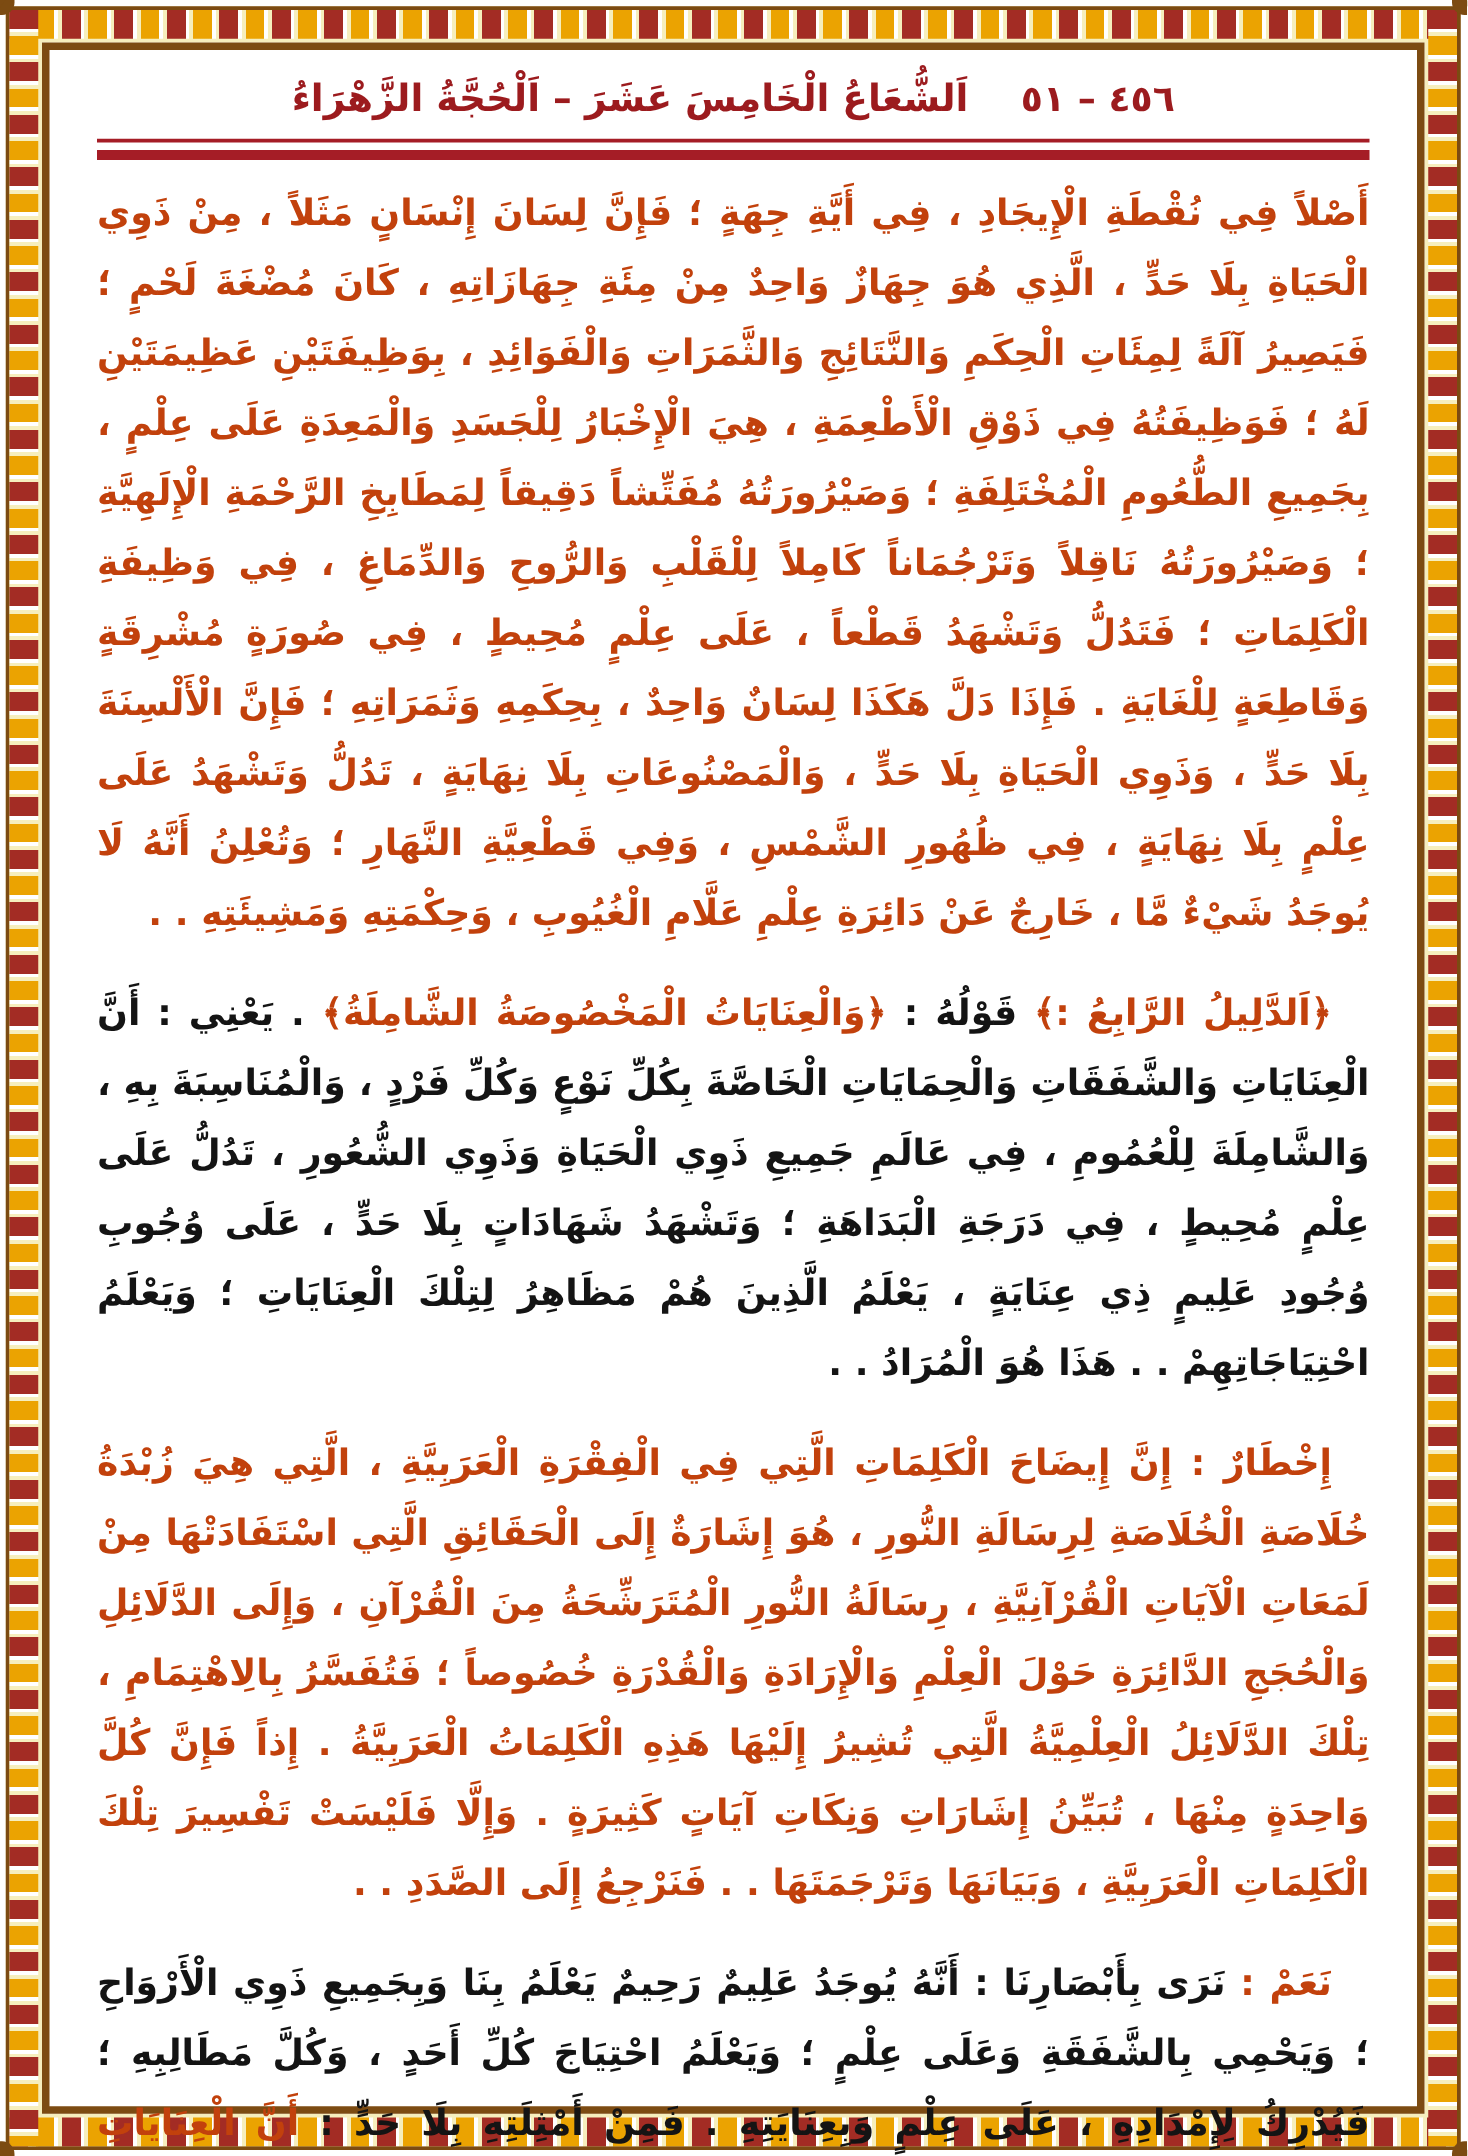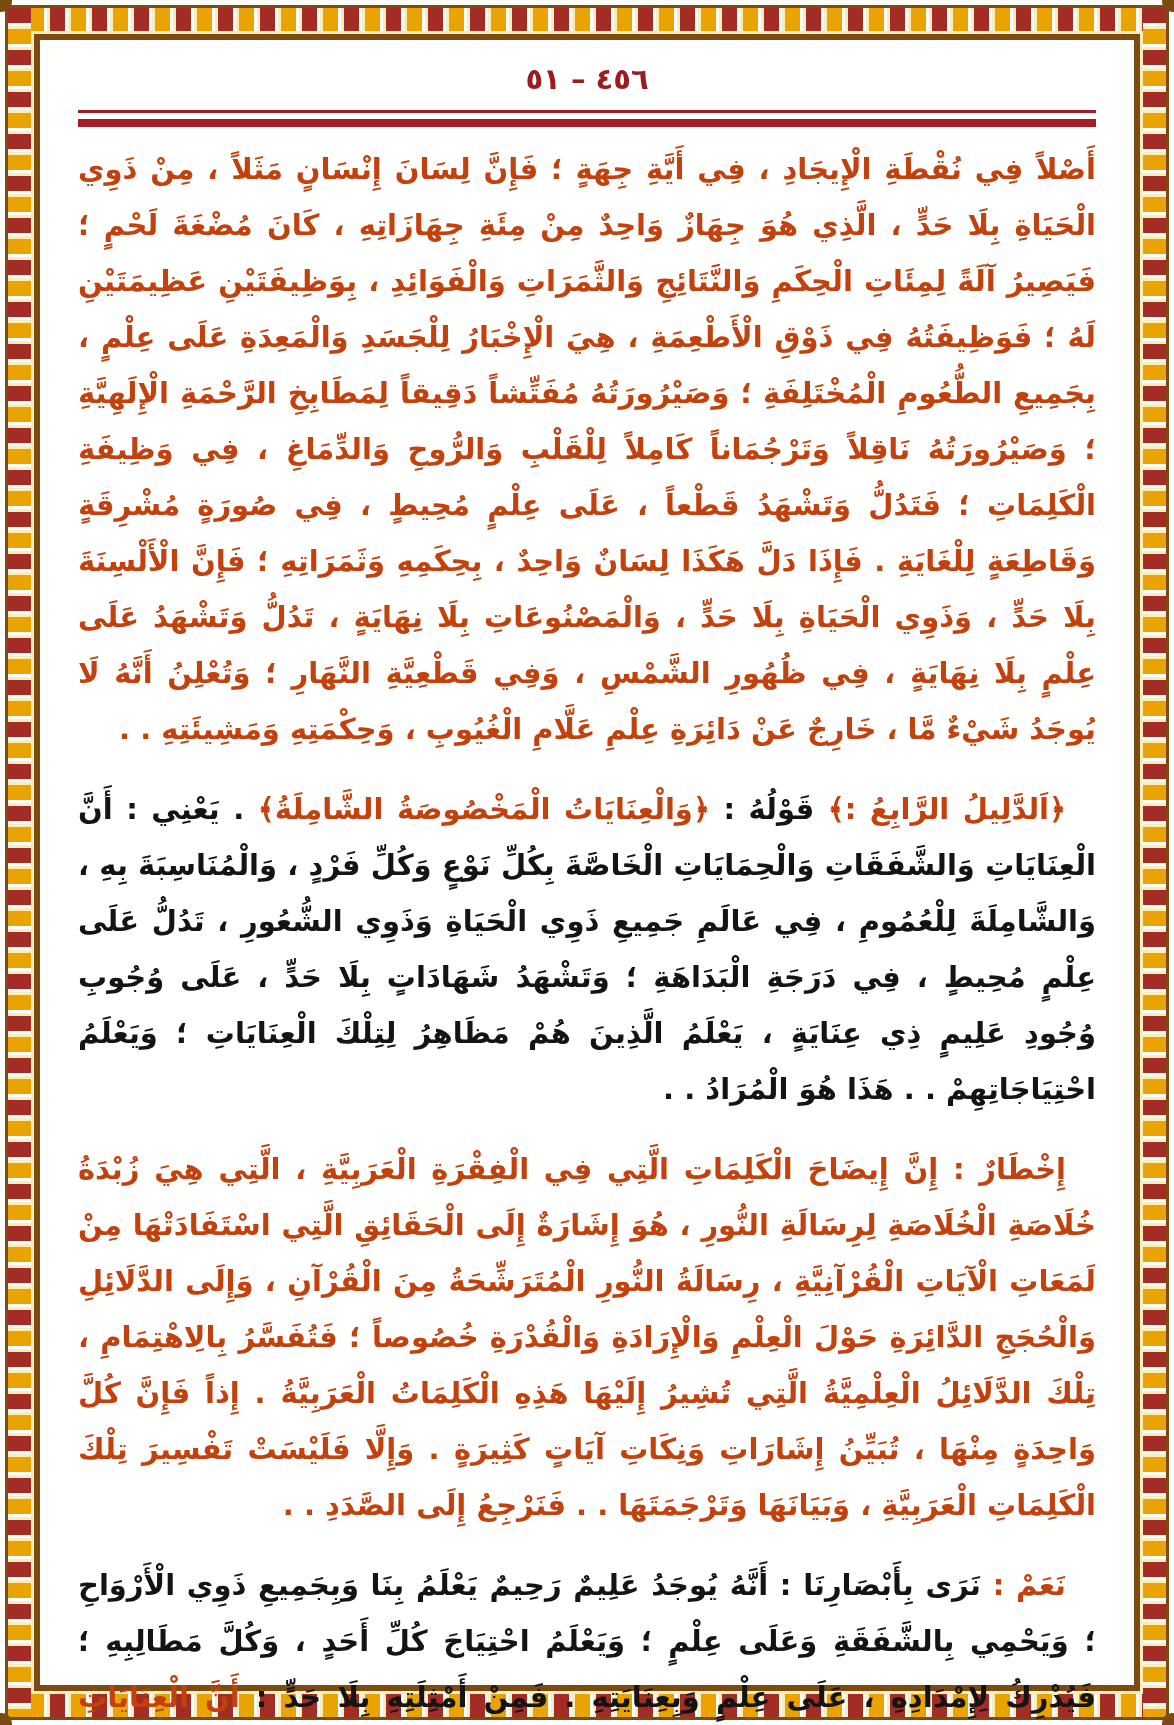--- a/index.html
+++ b/index.html
@@ -106,20 +106,21 @@
   <div class="corner corner-tl"></div>
   <div class="corner corner-tr"></div>
   <div class="corner corner-bl"></div>
   <div class="corner corner-br"></div>
   <div class="frame-inner"></div>
 
   <div class="content">
 
     <div class="header-row">
       <span class="page-numbers">٤٥٦ – ٥١</span>
+      <span class="page-title">اَلشُّعَاعُ الْخَامِسَ عَشَرَ – اَلْحُجَّةُ الزَّهْرَاءُ</span>
     </div>
 
     <div class="rule-thin"></div>
     <div class="rule-thick"></div>
 
     <div class="body-text">
         <p class=""><span class="seg-red">أَصْلاً فِي نُقْطَةِ الْإِيجَادِ ، فِي أَيَّةِ جِهَةٍ ؛ فَإِنَّ لِسَانَ إِنْسَانٍ مَثَلاً ، مِنْ ذَوِي الْحَيَاةِ بِلَا حَدٍّ ، الَّذِي هُوَ جِهَازٌ وَاحِدٌ مِنْ مِئَةِ جِهَازَاتِهِ ، كَانَ مُضْغَةَ لَحْمٍ ؛ فَيَصِيرُ آلَةً لِمِئَاتِ الْحِكَمِ وَالنَّتَائِجِ وَالثَّمَرَاتِ وَالْفَوَائِدِ ، بِوَظِيفَتَيْنِ عَظِيمَتَيْنِ لَهُ ؛ فَوَظِيفَتُهُ فِي ذَوْقِ الْأَطْعِمَةِ ، هِيَ الْإِخْبَارُ لِلْجَسَدِ وَالْمَعِدَةِ عَلَى عِلْمٍ ، بِجَمِيعِ الطُّعُومِ الْمُخْتَلِفَةِ ؛ وَصَيْرُورَتُهُ مُفَتِّشاً دَقِيقاً لِمَطَابِخِ الرَّحْمَةِ الْإِلَهِيَّةِ ؛ وَصَيْرُورَتُهُ نَاقِلاً وَتَرْجُمَاناً كَامِلاً لِلْقَلْبِ وَالرُّوحِ وَالدِّمَاغِ ، فِي وَظِيفَةِ الْكَلِمَاتِ ؛ فَتَدُلُّ وَتَشْهَدُ قَطْعاً ، عَلَى عِلْمٍ مُحِيطٍ ، فِي صُورَةٍ مُشْرِقَةٍ وَقَاطِعَةٍ لِلْغَايَةِ . فَإِذَا دَلَّ هَكَذَا لِسَانٌ وَاحِدٌ ، بِحِكَمِهِ وَثَمَرَاتِهِ ؛ فَإِنَّ الْأَلْسِنَةَ بِلَا حَدٍّ ، وَذَوِي الْحَيَاةِ بِلَا حَدٍّ ، وَالْمَصْنُوعَاتِ بِلَا نِهَايَةٍ ، تَدُلُّ وَتَشْهَدُ عَلَى عِلْمٍ بِلَا نِهَايَةٍ ، فِي ظُهُورِ الشَّمْسِ ، وَفِي قَطْعِيَّةِ النَّهَارِ ؛ وَتُعْلِنُ أَنَّهُ لَا يُوجَدُ شَيْءٌ مَّا ، خَارِجٌ عَنْ دَائِرَةِ عِلْمِ عَلَّامِ الْغُيُوبِ ، وَحِكْمَتِهِ وَمَشِيئَتِهِ . .</span></p>
         <p class="indent"><span class="seg-red">﴿اَلدَّلِيلُ الرَّابِعُ :﴾ </span><span class="seg-black">قَوْلُهُ : </span><span class="seg-red">﴿وَالْعِنَايَاتُ الْمَخْصُوصَةُ الشَّامِلَةُ﴾</span><span class="seg-black"> . يَعْنِي : أَنَّ الْعِنَايَاتِ وَالشَّفَقَاتِ وَالْحِمَايَاتِ الْخَاصَّةَ بِكُلِّ نَوْعٍ وَكُلِّ فَرْدٍ ، وَالْمُنَاسِبَةَ بِهِ ، وَالشَّامِلَةَ لِلْعُمُومِ ، فِي عَالَمِ جَمِيعِ ذَوِي الْحَيَاةِ وَذَوِي الشُّعُورِ ، تَدُلُّ عَلَى عِلْمٍ مُحِيطٍ ، فِي دَرَجَةِ الْبَدَاهَةِ ؛ وَتَشْهَدُ شَهَادَاتٍ بِلَا حَدٍّ ، عَلَى وُجُوبِ وُجُودِ عَلِيمٍ ذِي عِنَايَةٍ ، يَعْلَمُ الَّذِينَ هُمْ مَظَاهِرُ لِتِلْكَ الْعِنَايَاتِ ؛ وَيَعْلَمُ احْتِيَاجَاتِهِمْ . . هَذَا هُوَ الْمُرَادُ . .</span></p>
         <p class="indent"><span class="seg-red">إِخْطَارٌ : إِنَّ إِيضَاحَ الْكَلِمَاتِ الَّتِي فِي الْفِقْرَةِ الْعَرَبِيَّةِ ، الَّتِي هِيَ زُبْدَةُ خُلَاصَةِ الْخُلَاصَةِ لِرِسَالَةِ النُّورِ ، هُوَ إِشَارَةٌ إِلَى الْحَقَائِقِ الَّتِي اسْتَفَادَتْهَا مِنْ لَمَعَاتِ الْآيَاتِ الْقُرْآنِيَّةِ ، رِسَالَةُ النُّورِ الْمُتَرَشِّحَةُ مِنَ الْقُرْآنِ ، وَإِلَى الدَّلَائِلِ وَالْحُجَجِ الدَّائِرَةِ حَوْلَ الْعِلْمِ وَالْإِرَادَةِ وَالْقُدْرَةِ خُصُوصاً ؛ فَتُفَسَّرُ بِالِاهْتِمَامِ ، تِلْكَ الدَّلَائِلُ الْعِلْمِيَّةُ الَّتِي تُشِيرُ إِلَيْهَا هَذِهِ الْكَلِمَاتُ الْعَرَبِيَّةُ . إِذاً فَإِنَّ كُلَّ وَاحِدَةٍ مِنْهَا ، تُبَيِّنُ إِشَارَاتِ وَنِكَاتِ آيَاتٍ كَثِيرَةٍ . وَإِلَّا فَلَيْسَتْ تَفْسِيرَ تِلْكَ الْكَلِمَاتِ الْعَرَبِيَّةِ ، وَبَيَانَهَا وَتَرْجَمَتَهَا . . فَنَرْجِعُ إِلَى الصَّدَدِ . .</span></p>
         <p class="indent"><span class="seg-red">نَعَمْ : </span><span class="seg-black">نَرَى بِأَبْصَارِنَا : أَنَّهُ يُوجَدُ عَلِيمٌ رَحِيمٌ يَعْلَمُ بِنَا وَبِجَمِيعِ ذَوِي الْأَرْوَاحِ ؛ وَيَحْمِي بِالشَّفَقَةِ وَعَلَى عِلْمٍ ؛ وَيَعْلَمُ احْتِيَاجَ كُلِّ أَحَدٍ ، وَكُلَّ مَطَالِبِهِ ؛ فَيُدْرِكُ لِإِمْدَادِهِ ، عَلَى عِلْمٍ وَبِعِنَايَتِهِ . فَمِنْ أَمْثِلَتِهِ بِلَا حَدٍّ : </span><span class="seg-red">أَنَّ الْعِنَايَاتِ الْخُصُوصِيَّةَ وَالْعُمُومِيَّةَ الْوَارِدَةَ فِي جِهَةِ الرِّزْقِ</span></p>

